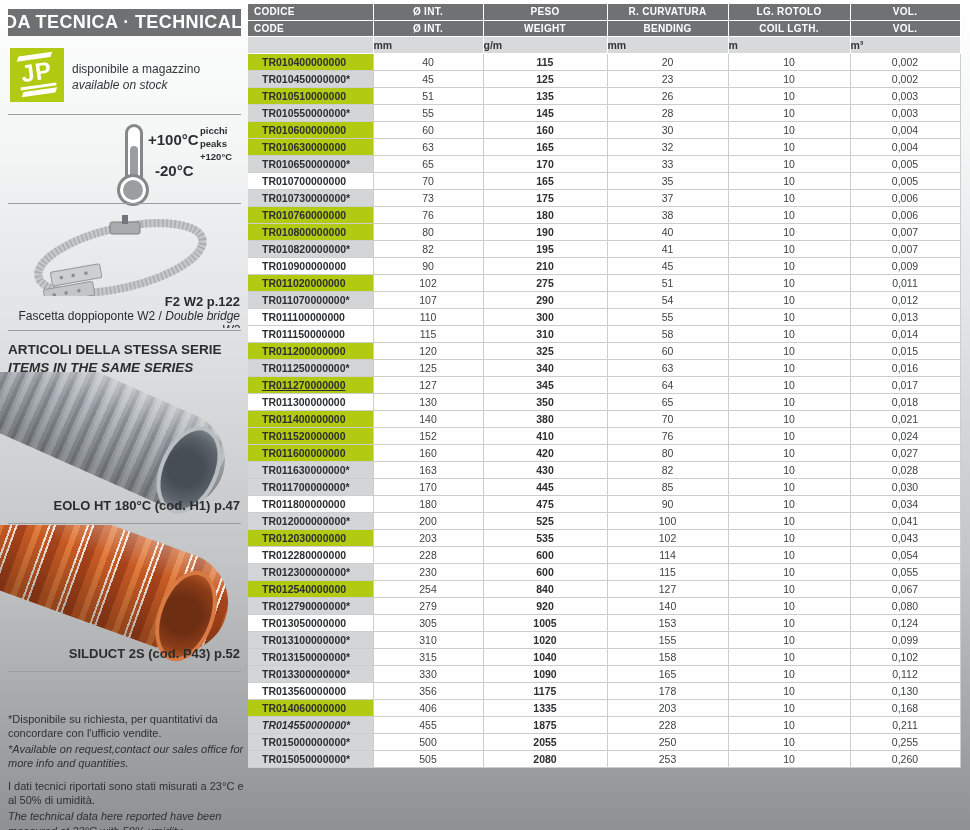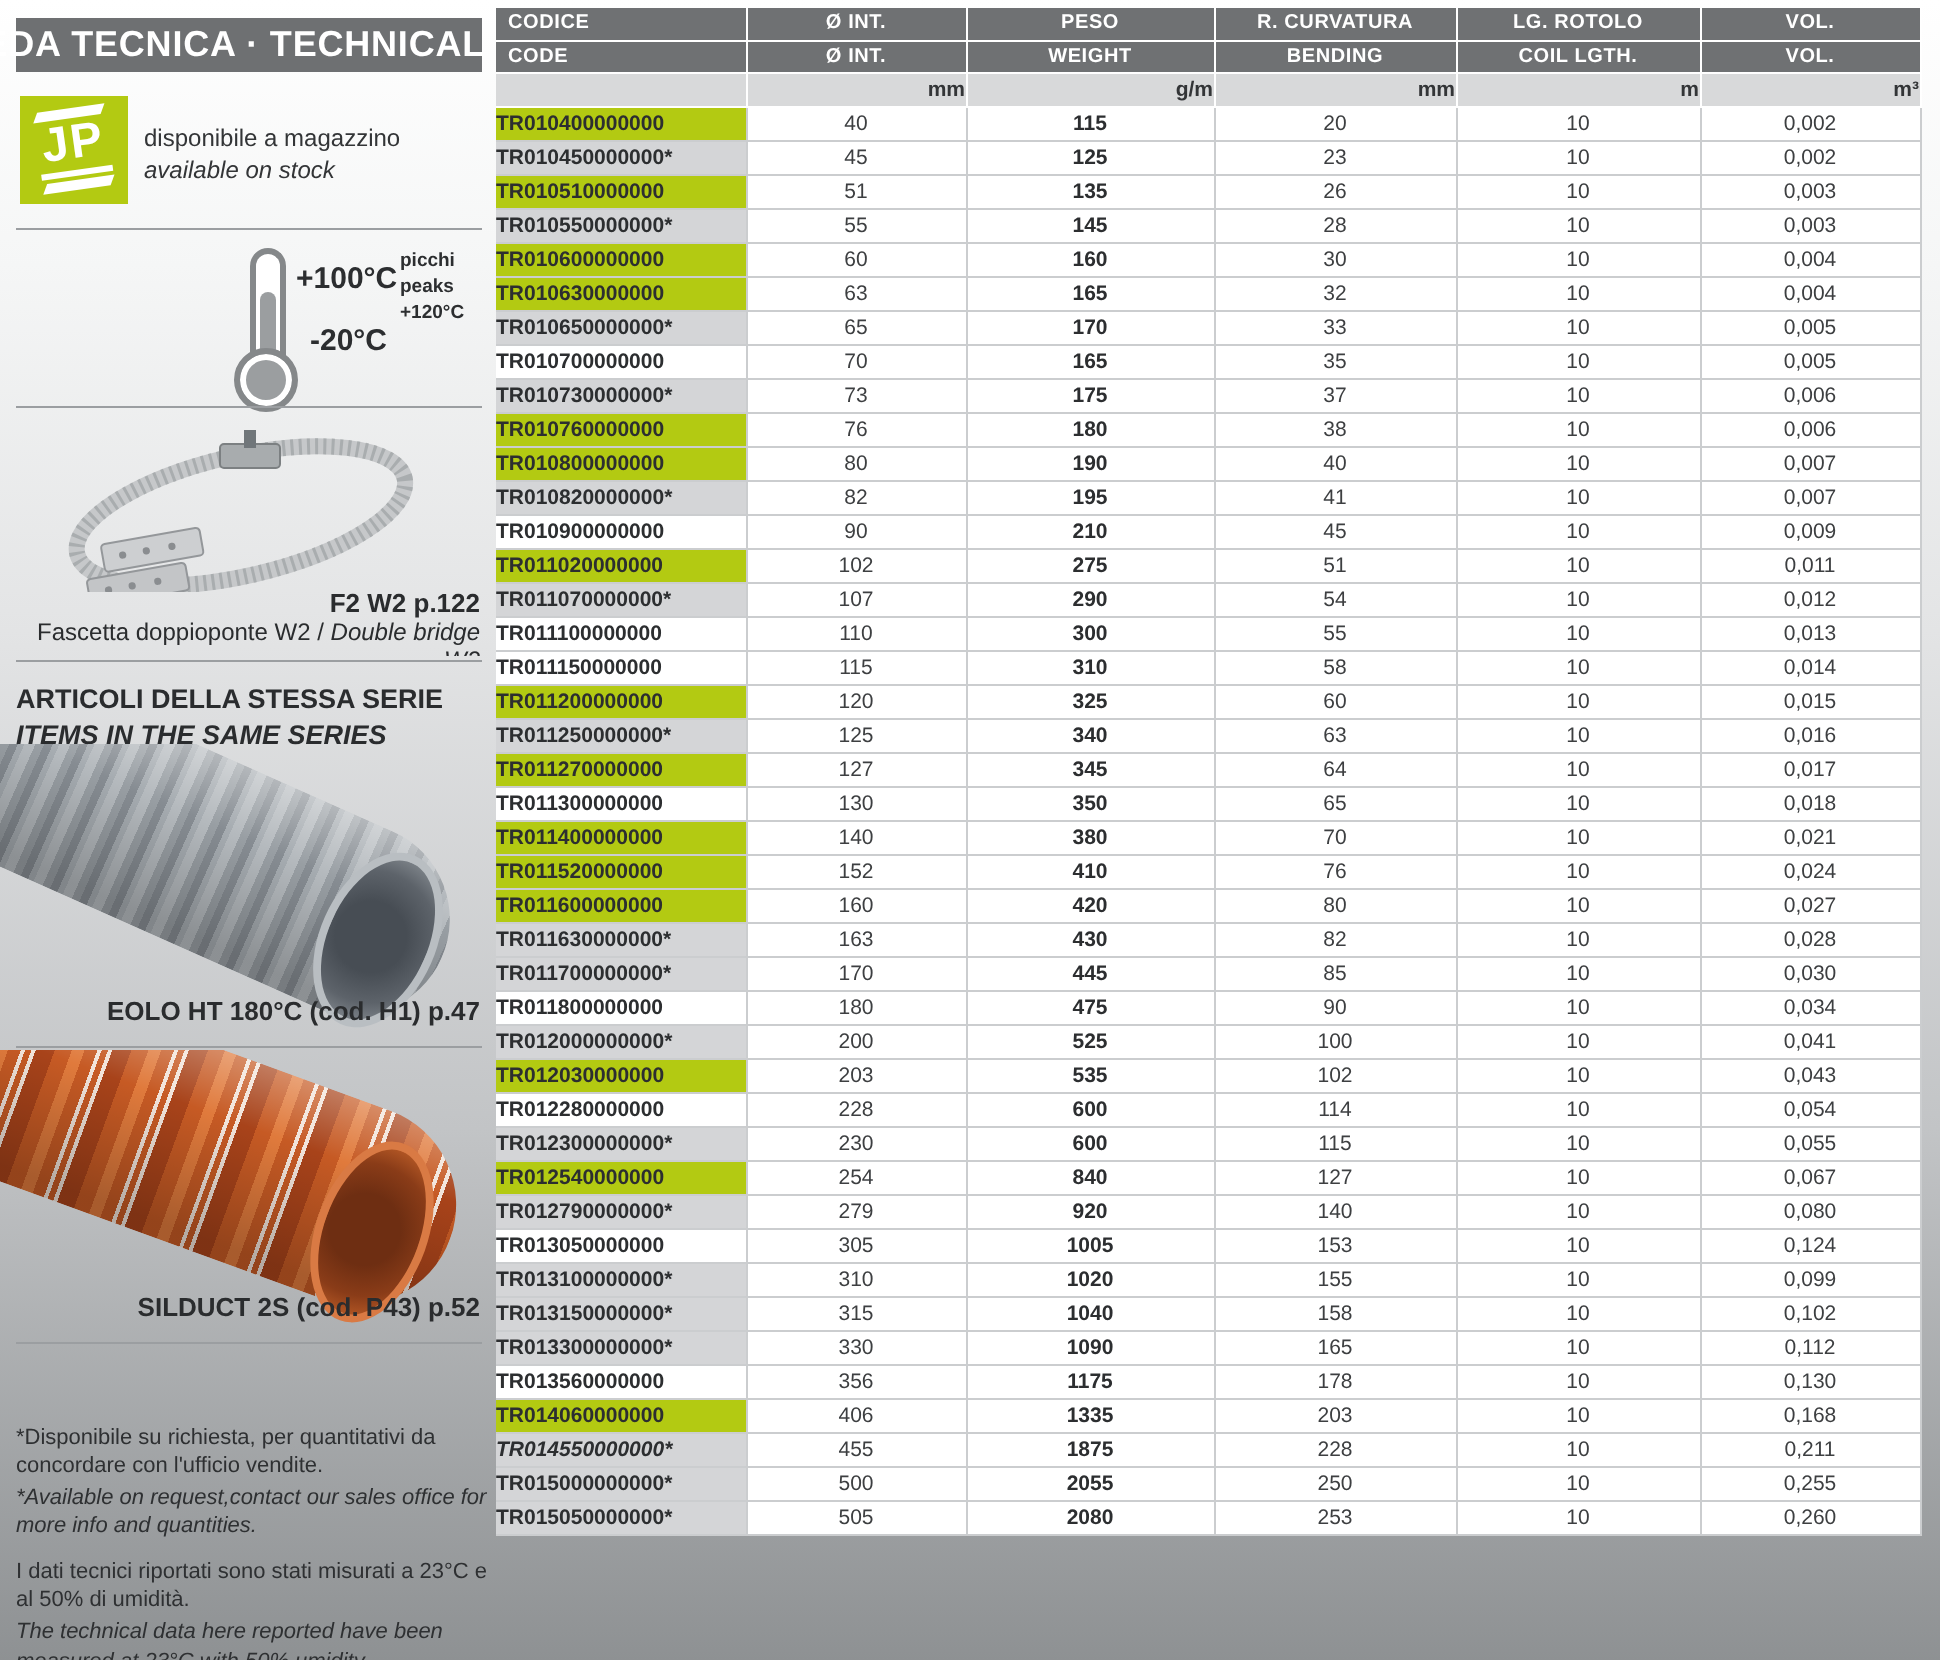--- a/index.html
+++ b/index.html
@@ -82,28 +82,28 @@
   #table-wrap { position:absolute; left:248px; top:4px; }
   table { border-collapse:collapse; table-layout:fixed; width:712px; }
   col.c1{width:125px;} col.c2{width:110px;} col.c3{width:124px;} col.c4{width:121px;} col.c5{width:122px;} col.c6{width:110px;}
   thead th, thead td { height:16px; font-size:10px; }
   tr.hrow th {
     background:#6f7173; color:#fff; font-weight:bold; letter-spacing:.3px;
     border-right:1px solid #fff; border-bottom:1px solid #fff; text-align:center;
   }
   tr.hrow th.left { text-align:left; padding-left:6px;margin-top:27px; }
   tr.units td {
-    background:#d8d9da; color:#333537; font-weight:bold; font-size:10.5px; text-align:right;
+    background:#d8d9da; color:#333537; font-weight:bold; font-size:10.5px; text-align:left;
     border-right:1px solid #fff; border-bottom:1px solid #fff; height:17px;
   }
   tbody td {
     background:#fff; height:16.5px; line-height:16px; font-size:10.5px; color:#3d3f41;
     border-right:1px solid #cbcdcf; border-bottom:1px solid #cbcdcf; text-align:center; overflow:hidden;
   }
-  tbody td.code-cell { text-align:left; padding-left:0; font-weight:bold; color:#2c2e30; font-size:10.5px; }
+  tbody td.code-cell { text-align:left; padding-left:14px; font-weight:bold; color:#2c2e30; font-size:10.5px; }
   tbody td.bold { font-weight:bold; color:#2c2e30; }
 </style>
 </head>
 <body>
 
 <div id="page">
 
   <div id="sidebar">
 
     <div id="title-bar">SCHEDA TECNICA · TECHNICAL DATA</div>
@@ -383,21 +383,21 @@
           </tr>
           <tr>
             <td class="code-cell" style="background: rgb(212, 213, 215);">TR011250000000*</td>
             <td>125</td>
             <td class="bold">340</td>
             <td>63</td>
             <td>10</td>
             <td>0,016</td>
           </tr>
           <tr>
-            <td class="code-cell" style="background: rgb(179, 202, 18);">TR011270000000</td>
+            <td class="code-cell" style="background: rgb(179, 202, 18); text-decoration: underline;">TR011270000000</td>
             <td>127</td>
             <td class="bold">345</td>
             <td>64</td>
             <td>10</td>
             <td>0,017</td>
           </tr>
           <tr>
             <td class="code-cell" style="background: rgb(255, 255, 255);">TR011300000000</td>
             <td>130</td>
             <td class="bold">350</td>

